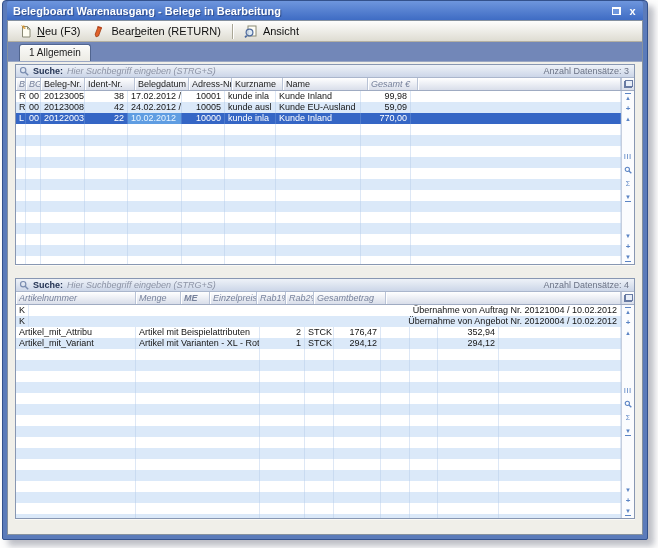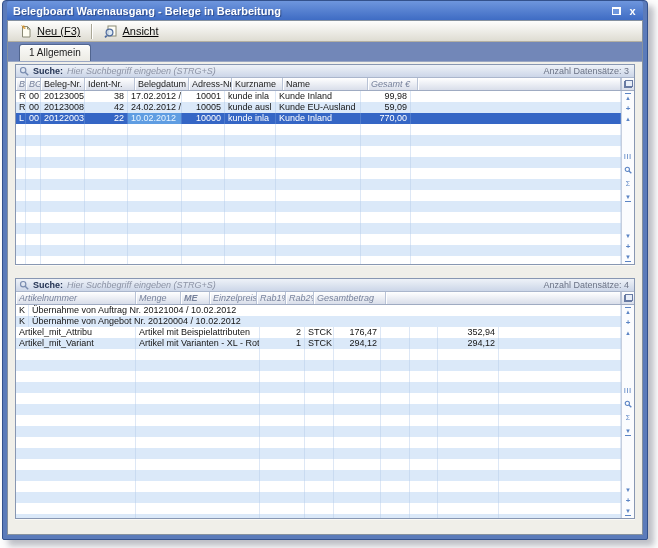--- a/index.html
+++ b/index.html
@@ -33,21 +33,20 @@
   
   .window-body{
     flex:1; background:var(--content-bg,#f0efe9); border:1px solid #86929f;
     display:flex; flex-direction:column; overflow:hidden;
   }
   
   .toolbar{
     height:21px; flex:0 0 auto; display:flex; align-items:center; padding:0 4px;
     background:linear-gradient(#fefefd,#dedcd2);
     border-bottom:1px solid #b4b0a2;
-    text-decoration:underline;
   }
   .tool-btn{ display:flex; align-items:center; gap:4px; padding:2px 5px; font-size:11px;
              color:#111; background:transparent; border:1px solid transparent; border-radius:2px;
              white-space:nowrap; cursor:default;}
   .tool-btn u{ text-decoration:underline; }
   .tool-sep{ width:1px; height:15px; background:#a9a695; margin:0 5px; box-shadow:1px 0 0 #fff; }
   .tool-ic{ width:15px; height:14px; display:inline-flex; align-items:center; justify-content:center; }
 
   
   .tabstrip{
@@ -98,21 +97,21 @@
 
   .body-wrap{ flex:1; display:flex; overflow:hidden; }
   .rows{ flex:1; display:flex; flex-direction:column; overflow:hidden; background:#fff; }
   .row{ height:11px; flex:0 0 auto; display:flex; font-size:9px; line-height:11px; color:#151515; }
   .row.alt{ background:var(--row-alt,#dbe9f9); }
   .row.sel{ background:var(--selection,#3566c5); color:#fff; }
   .cell{ flex:0 0 auto; padding:0 3px; white-space:nowrap; overflow:hidden;
          border-right:1px solid #dde7f5; }
   .row.alt .cell{ border-right-color:#c9dbf1; }
   .row.sel .cell{ border-right-color:#4f7ccd; }
-  .cell.fill{ flex:1 1 auto; }
+  .cell.fill{ flex:1 1 auto;text-align:right; }
   .cell.r{ text-align:right; }
   .cell.focus{ background:var(--focused-cell,#5f9de2); color:#eaf6ff; }
   .cell.note-key{ width:13px; }
 
   
   .strip{ width:13px; flex:0 0 auto; border-left:1px solid #c5cede; background:#fbfcfe;
           display:flex; flex-direction:column; align-items:center; padding:2px 0;
           color:#5b84c4; }
   .sgroup{ display:flex; flex-direction:column; align-items:center; gap:4px; }
   .sg-mid{ margin:auto 0; gap:6px; }
@@ -144,20 +143,29 @@
       <div class="toolbar">
         <div class="tool-btn">
           <span class="tool-ic">
             <svg width="13" height="14" viewBox="0 0 13 14">
               <path d="M3.5 2.5 h5 l2.5 2.5 v8 h-7.5 z" fill="#fffef2" stroke="#8a8a74" stroke-width="1"></path>
               <path d="M8.5 2.5 v2.5 h2.5" fill="none" stroke="#8a8a74" stroke-width="1"></path>
               <path d="M2.5 1 l1 1.6 1.6-1 -0.4 2 1.8 0.4 -1.8 0.8" fill="#f4a82d" stroke="#c97f14" stroke-width="0.5"></path>
             </svg>
           </span>
           <span><u>N</u>eu (F3)</span>
+        </div>
+        <div class="tool-btn">
+          <span class="tool-ic">
+            <svg width="13" height="13" viewBox="0 0 13 13">
+              <path d="M5 2 l3.5 1 -3 8 -2.5 0.8 -0.8-2.6 z" fill="#e2622b" stroke="#9e3c12" stroke-width="0.8"></path>
+              <path d="M4.6 1 l4.4 1.2 -0.5 1.4 -4.3-1.2 z" fill="#b9441c"></path>
+            </svg>
+          </span>
+          <span>Bear<u>b</u>eiten (RETURN)</span>
         </div>
         <div class="tool-sep"></div>
         <div class="tool-btn">
           <span class="tool-ic">
             <svg width="14" height="13" viewBox="0 0 14 13">
               <rect x="4" y="1" width="8" height="10" fill="#fffef5" stroke="#8a8a74" stroke-width="1"></rect>
               <circle cx="5.5" cy="7.5" r="3.4" fill="#cfe0f4" fill-opacity="0.7" stroke="#4e6b9e" stroke-width="1.2"></circle>
               <line x1="2.8" y1="10.6" x2="1" y2="12.4" stroke="#4e6b9e" stroke-width="1.8"></line>
             </svg>
           </span>

